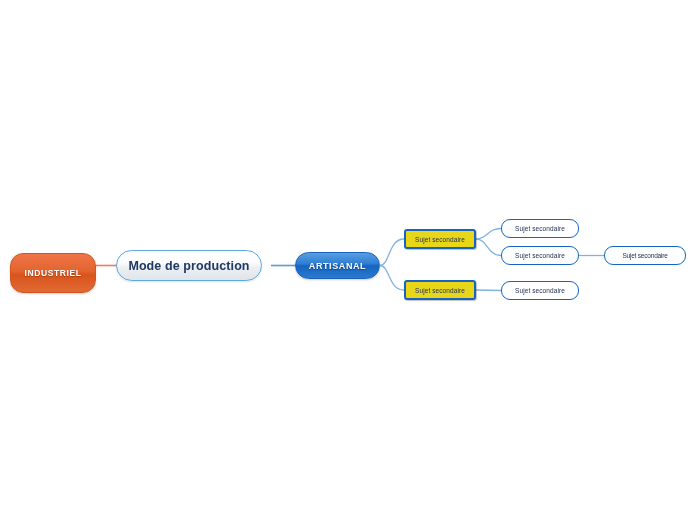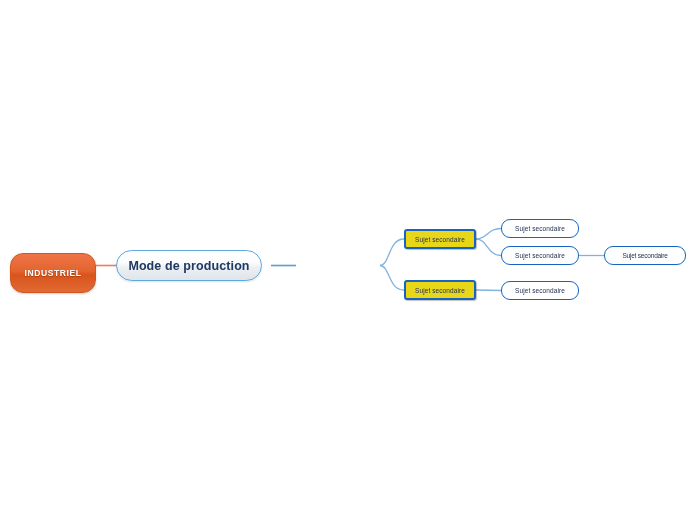--- a/index.html
+++ b/index.html
@@ -140,20 +140,21 @@
 
     <path d="M 579 255.5 L 604 255.5" stroke="#7fb3e0" stroke-width="1.3" fill="none"></path>
 
     <path d="M 476 290 L 501 290.5" stroke="#7fb3e0" stroke-width="1.3" fill="none"></path>
   </svg>
 
   <div class="node node-industriel">INDUSTRIEL</div>
 
   <div class="node node-central">Mode de production</div>
 
+  <div class="node node-artisanal">ARTISANAL</div>
 
   <div class="node node-yellow node-yellow-1">Sujet secondaire</div>
 
   <div class="node node-yellow node-yellow-2">Sujet secondaire</div>
 
   <div class="node node-white node-white-1">Sujet secondaire</div>
 
   <div class="node node-white node-white-2">Sujet secondaire</div>
 
   <div class="node node-white node-white-3">Sujet secondaire</div>

